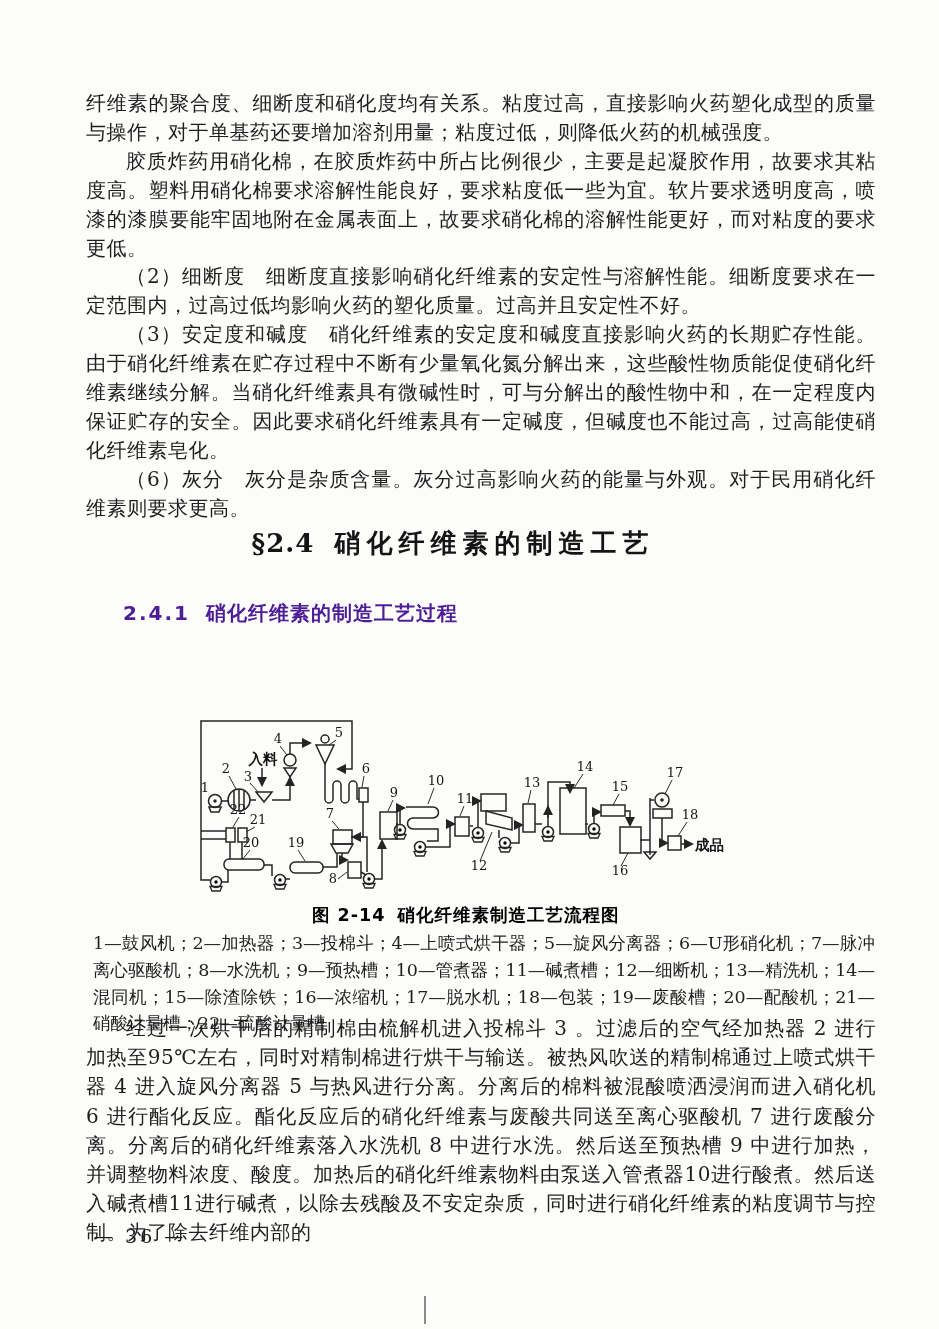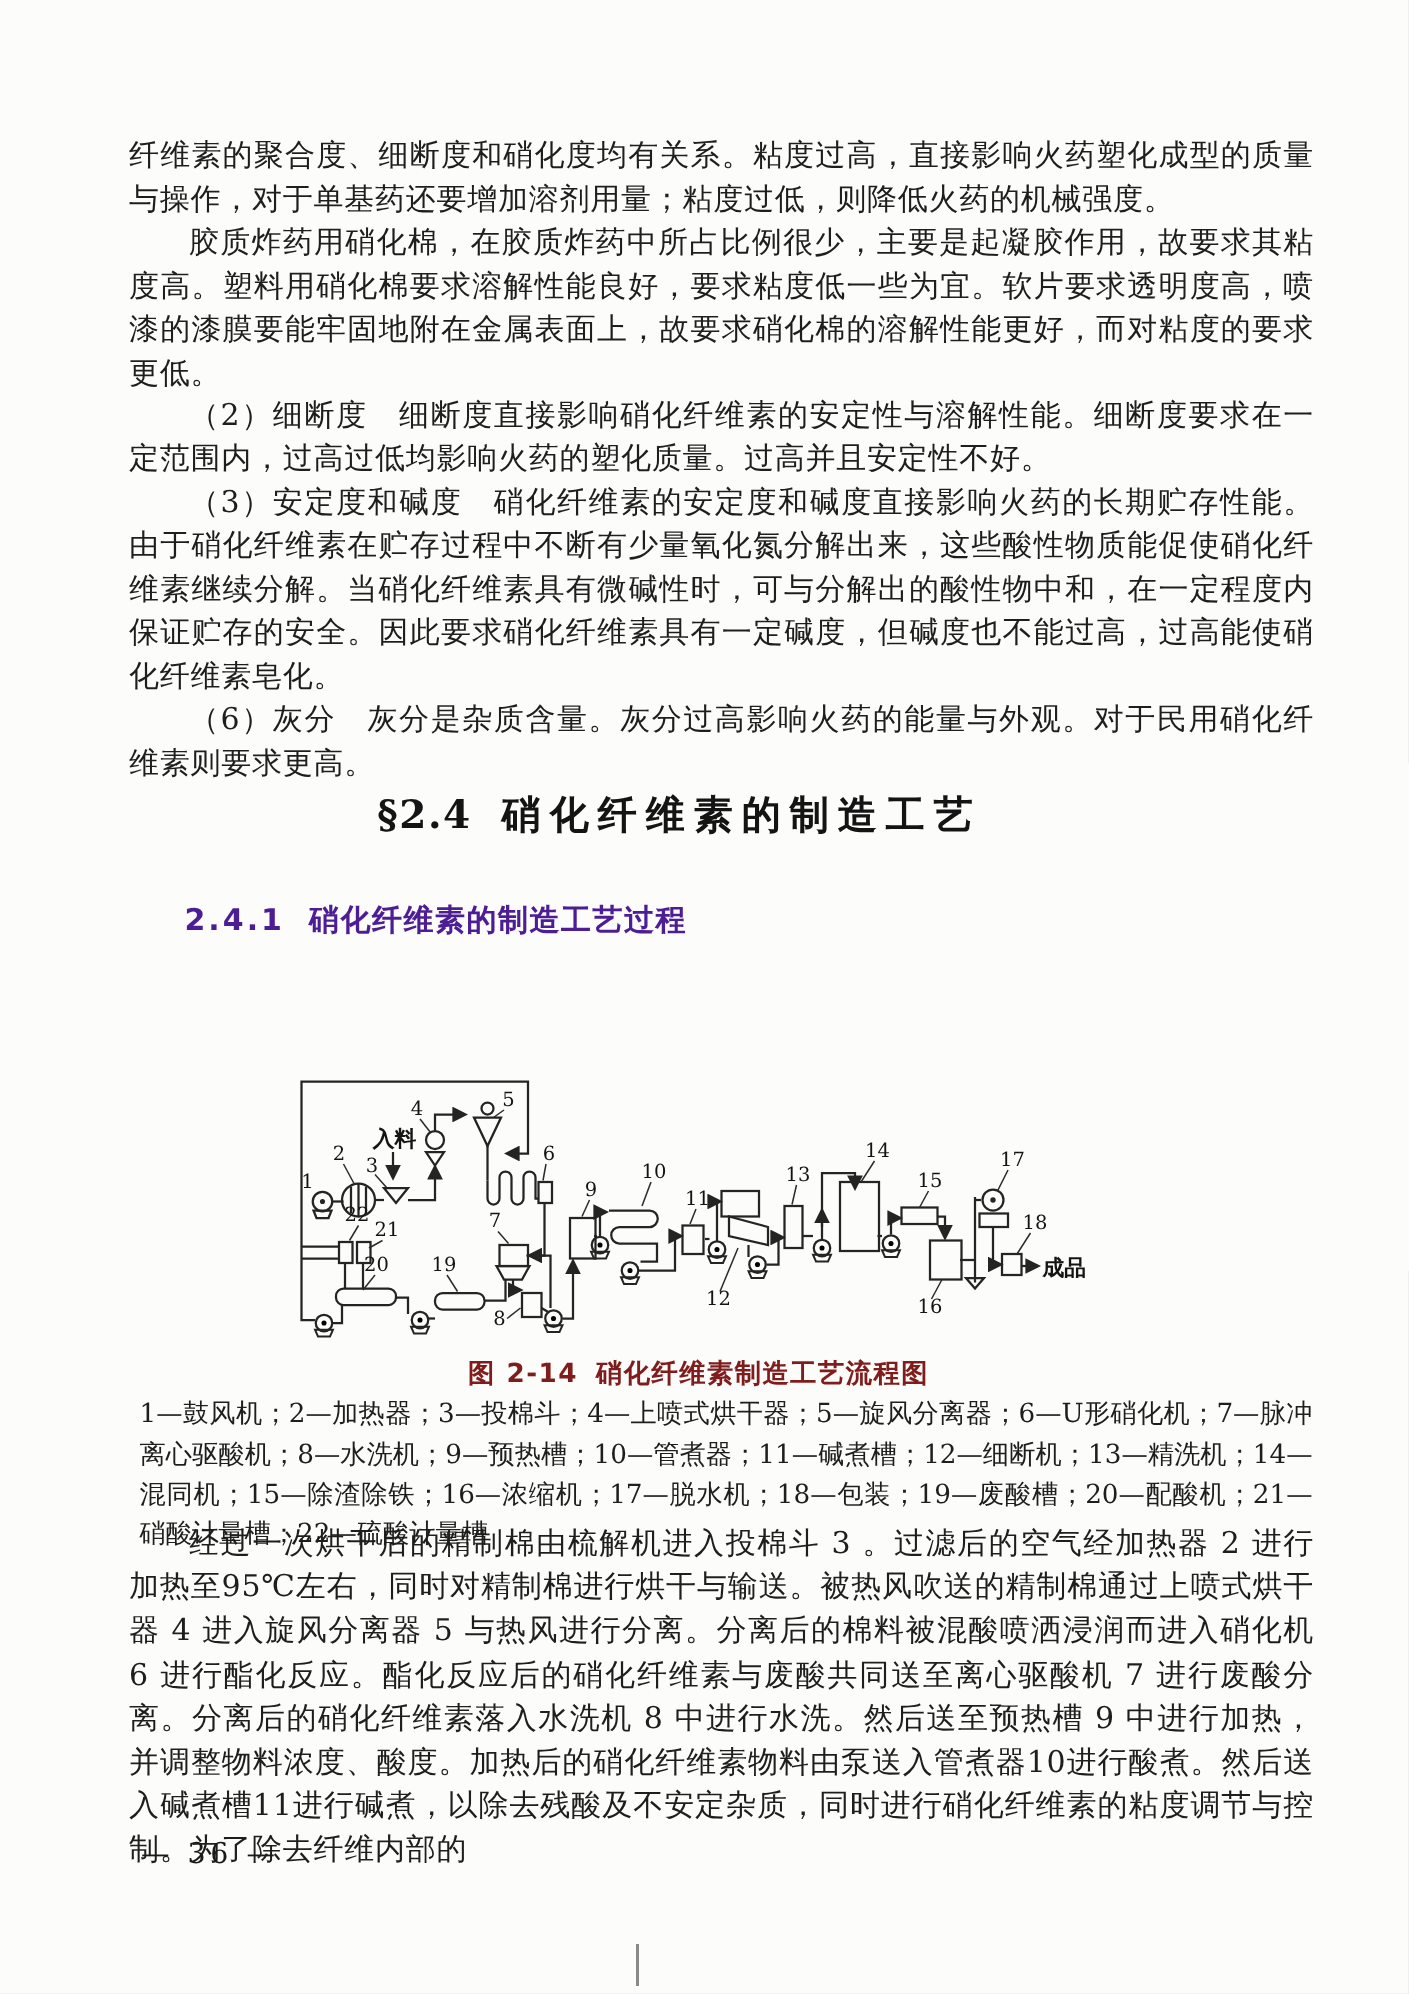--- a/index.html
+++ b/index.html
@@ -30,21 +30,21 @@
     font-weight:700;font-size:20px;color:#4c1d95;
   }
   .subsection .subnum{margin-right:16px;letter-spacing:2px;}
   .subsection .subtitle{letter-spacing:1px;}
   #intro{top:634px;}
   .figure{position:absolute;top:712px;left:192px;width:532px;height:192px;}
   .figure svg{display:block;width:532px;height:192px;}
   .caption{
     position:absolute;top:903px;left:312px;
     font-family:"DejaVu Sans","Liberation Sans",sans-serif;
-    font-weight:700;font-size:17.5px;color:#7f1d1d;letter-spacing:1px;
+    font-weight:700;font-size:17.5px;color:#000000;letter-spacing:1px;
   }
   .caption .cap-label{margin-right:12px;}
   .legend{
     position:absolute;top:930px;left:93px;width:782px;
     font-size:17.5px;line-height:26.8px;
     text-align:justify;text-justify:inter-ideograph;color:#1e1e1e;
   }
   #process{top:1014px;line-height:29.2px;}
   .pagenum{position:absolute;top:1225px;left:94px;font-size:19px;letter-spacing:3px;color:#1a1a1a;}
   .artifact-line{position:absolute;left:424px;top:1296px;width:2px;height:28px;background:#8a8a8a;}

